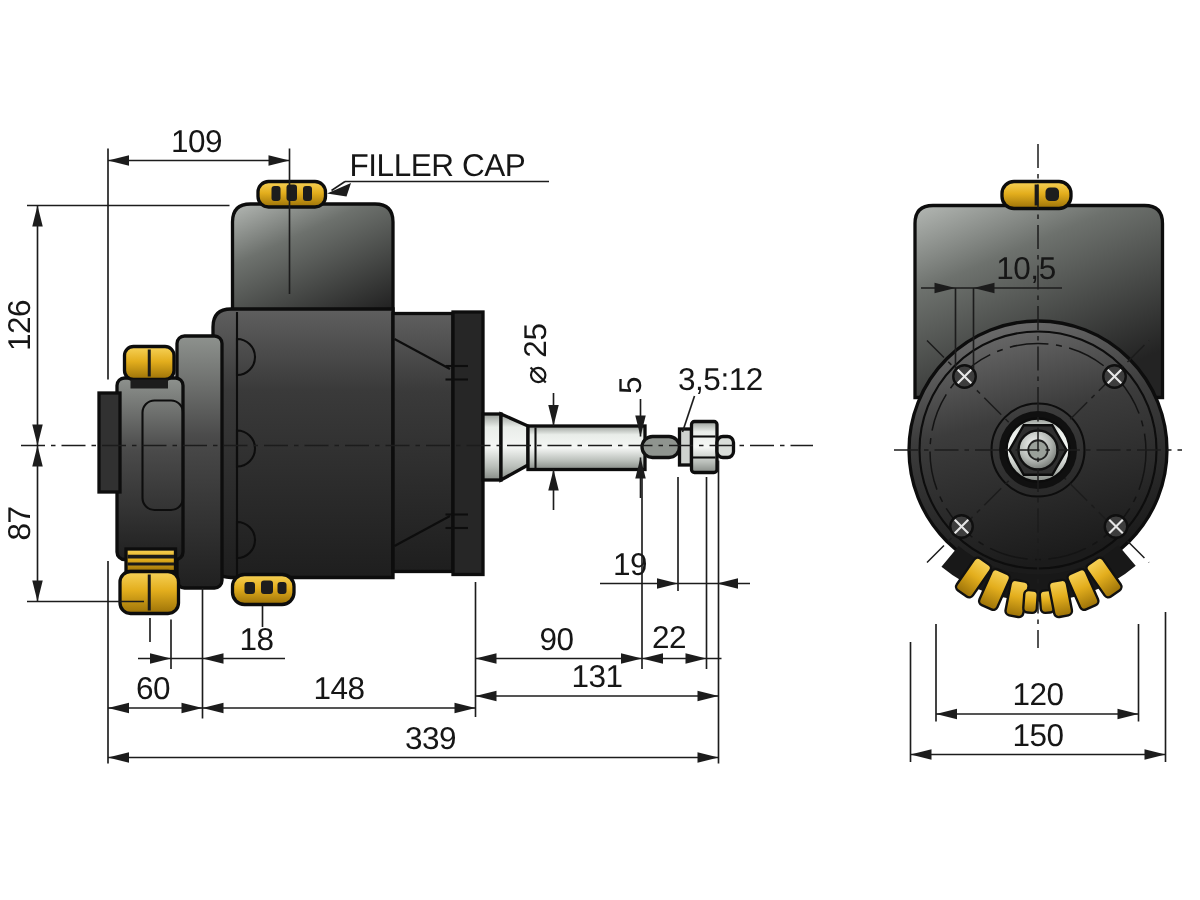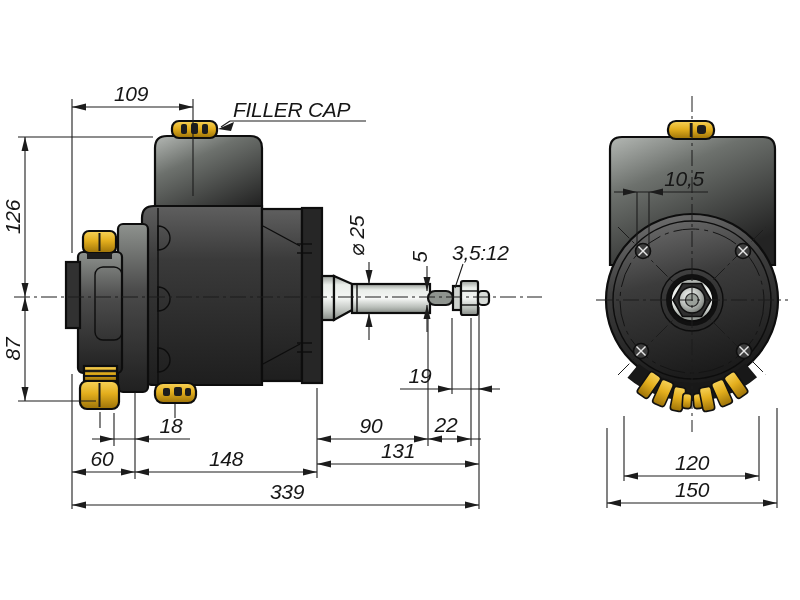--- a/index.html
+++ b/index.html
@@ -1,16 +1,16 @@
 <!DOCTYPE html>
 <html><head>
 <meta charset="utf-8">
 <style>
   html,body{margin:0;padding:0;background:#ffffff;}
-  .stage{position:relative;width:800px;height:600px;background:#ffffff;overflow:hidden;font-style:italic;}
+  .stage{position:relative;width:800px;height:600px;background:#ffffff;overflow:hidden;}
   svg{display:block;}
   text{font-family:"Liberation Sans","DejaVu Sans",sans-serif;fill:#161616;letter-spacing:-0.3px;}
   .dim-text{font-size:21px;}
   .lbl-text{font-size:21px;}
   .dimline{stroke:#1c1c1c;stroke-width:1.1;fill:none;}
   .arrow{fill:#1c1c1c;stroke:none;}
   .outline{stroke:#0d0d0d;stroke-width:2.2;}
   .inner{stroke:#0d0d0d;stroke-width:1.4;fill:none;}
   .cl{stroke:#1c1c1c;stroke-width:1;fill:none;stroke-dasharray:16 4 3 4;}
 </style>

